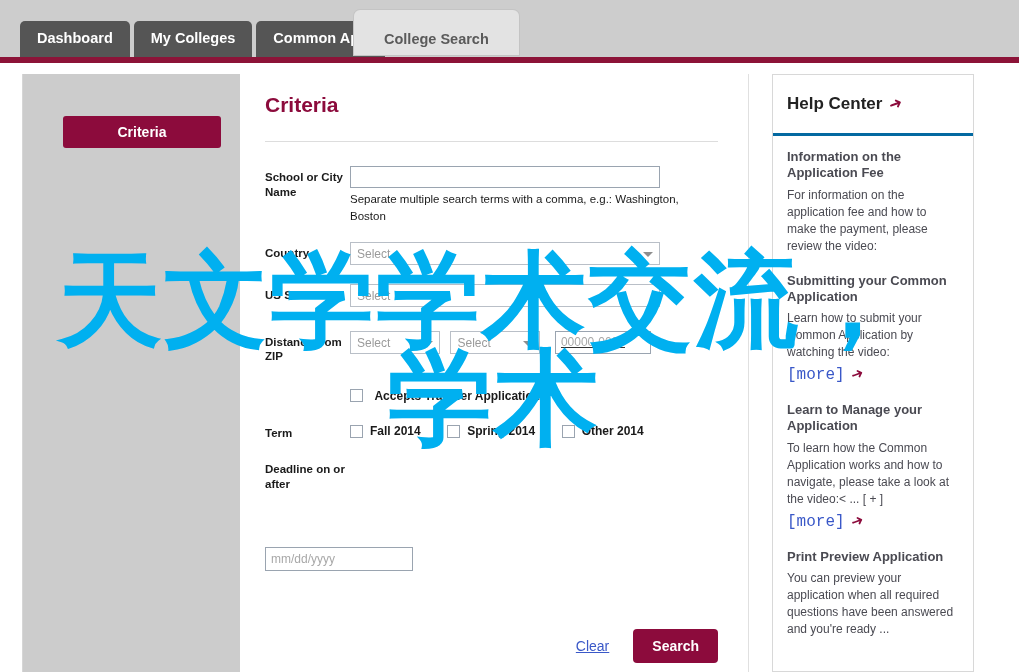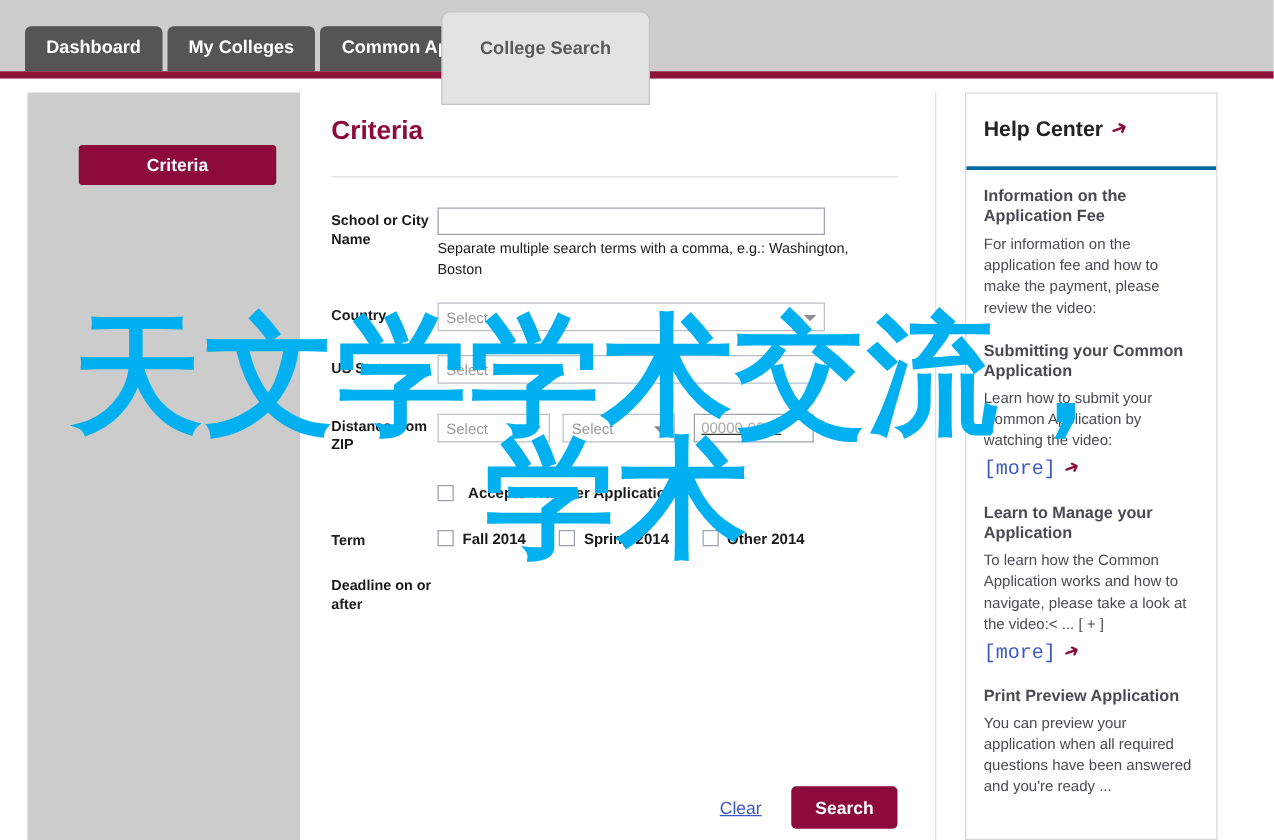--- a/index.html
+++ b/index.html
@@ -49,21 +49,21 @@
     cursor: pointer;
     white-space: nowrap;
   }
   .tab.active {
     position: absolute;
     left: 334px;
     top: -11px;
     background: #e3e3e3;
     color: #5a5a5a;
     border-radius: 6px 6px 0 0;
-    padding: 22px 30px 36px 30px;
+    padding: 22px 30px 8px 30px;
     z-index: 5;
     box-shadow: 0 0 0 1px #c4c4c4;
   }
 
   
   .page {
     position: absolute;
     left: 0; top: 63px;
     width: 1019px;
     height: 609px;
@@ -412,20 +412,23 @@
           </span>
           <span class="term-opt">
             <span class="chk"></span>
             <span class="tl">Other 2014</span>
           </span>
         </div>
       </div>
 
       <div class="row" style="margin-top:16px;flex-direction:column;">
         <div class="lbl">Deadline on or after</div>
+        <div class="field">
+          <input class="txt" style="width: 148px; height: 24px;" placeholder="mm/dd/yyyy">
+        </div>
       </div>
 
     </div>
 
     <div class="actions">
       <span class="clear-link">Clear</span>
       <button class="search-btn">Search</button>
     </div>
   </div>
 

